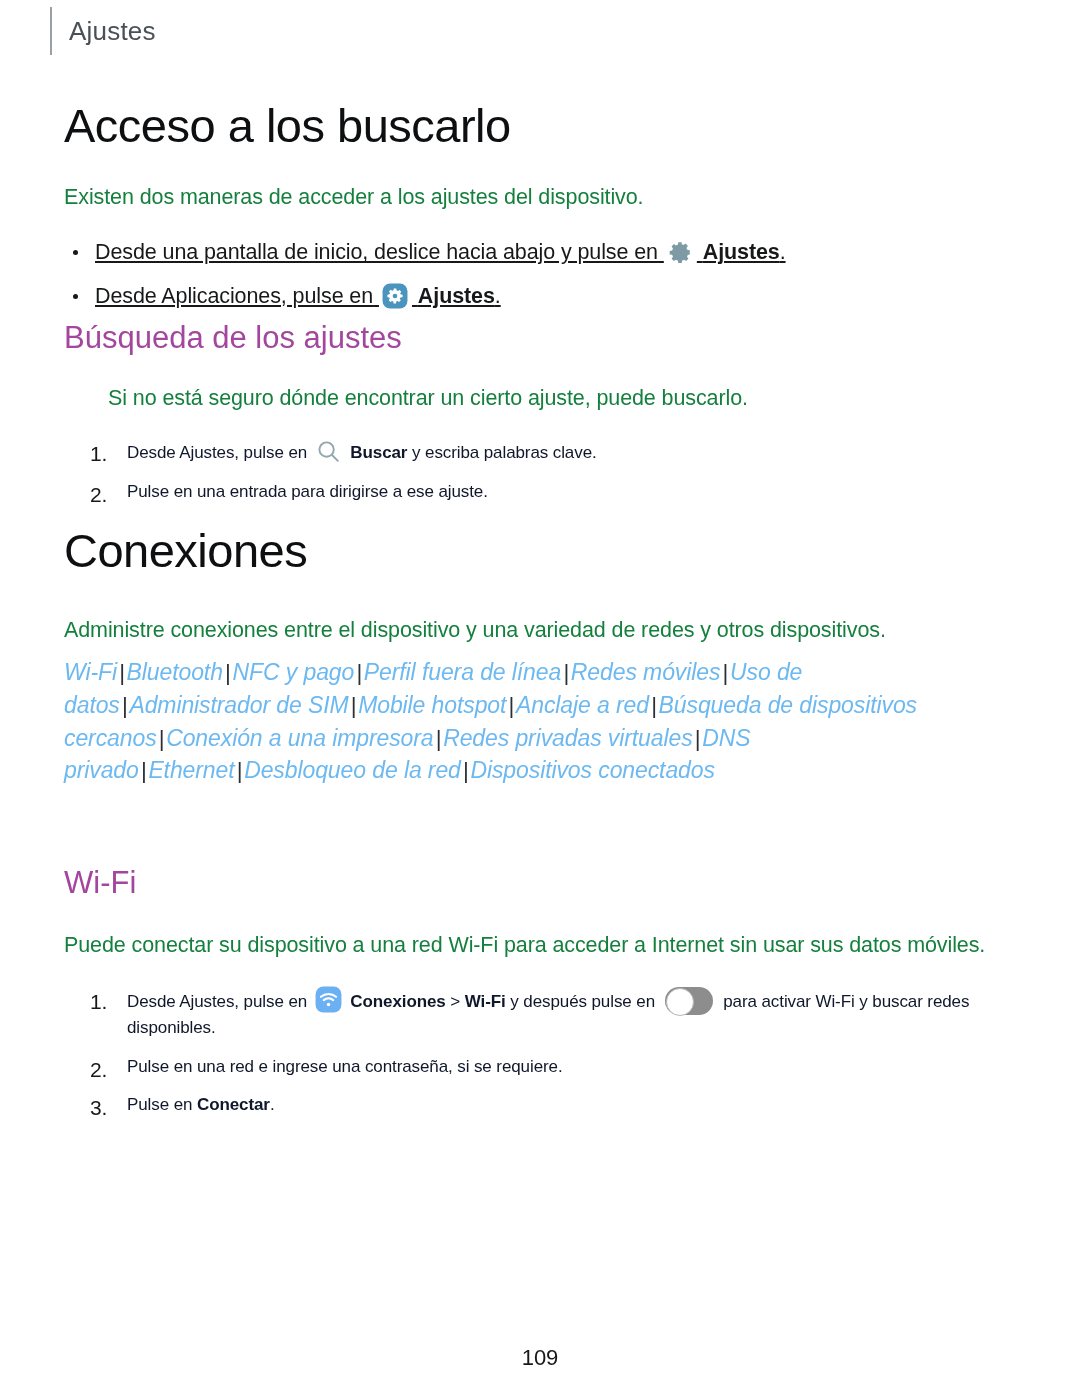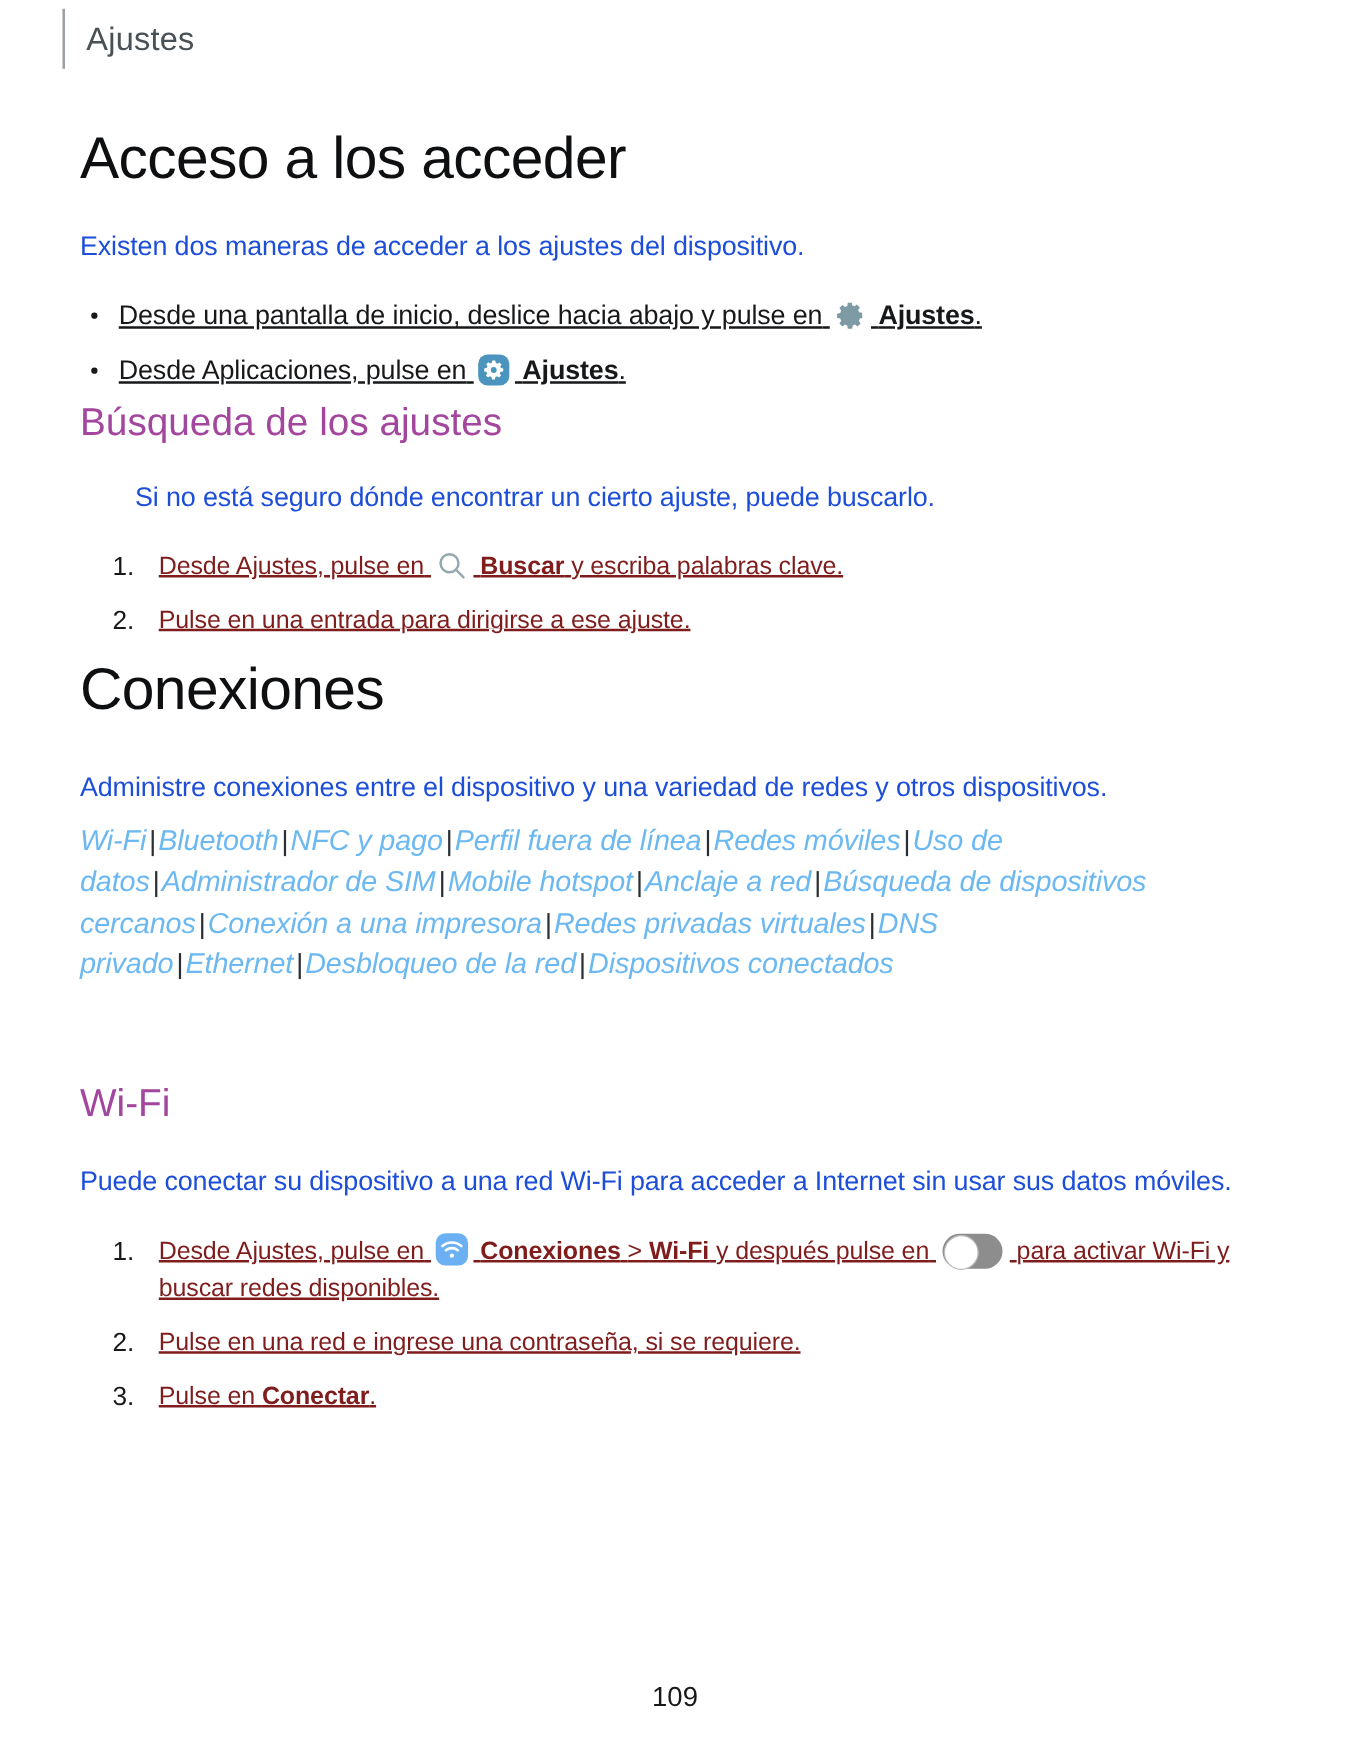--- a/index.html
+++ b/index.html
@@ -60,21 +60,21 @@
     font-size: 31px;
     font-weight: 400;
     color: #a3479e;
     margin: 0;
     line-height: 1.15;
   }
 
   p.body-text {
     font-size: 21.5px;
     line-height: 1.52;
-    color: #1d4ed8;
+    color: #15803d;
     margin: 0;
     letter-spacing: -0.1px;
   }
 
   
   ul.bullets { list-style: none; margin: 0; padding: 0; text-decoration: underline; }
   ul.bullets > li {
     font-size: 21.5px;
     line-height: 1.5;
     color: #17181a;
@@ -88,28 +88,27 @@
     position: absolute;
     left: 9px; top: 14px;
     width: 5px; height: 5px;
     border-radius: 50%;
     background: #17181a;
   }
 
   
   ol.steps { list-style: none; margin: 0; padding: 0; counter-reset: step; }
   ol.steps > li {
-    font-size: 20px;
+    font-size: 17px;
     line-height: 1.5;
-    color: #7f1d1d;
+    color: #0f172a;
     position: relative;
     padding-left: 63px;
     margin-bottom: 13px;
     letter-spacing: -0.1px;
-    text-decoration: underline;
   }
   ol.steps > li::before {
     counter-increment: step;
     content: counter(step) ".";
     position: absolute;
     left: 26px; top: 0;
     width: 28px;
     text-align: left;
     font-size: 21px;
     color: #17181a;
@@ -177,21 +176,21 @@
 <div class="page">
 
   <div class="running-header">
     <div class="header-rule"></div>
     <div class="header-title">Ajustes</div>
   </div>
 
   <div class="content">
 
     <div style="position:absolute; left:0; top:100px; width:960px;">
-      <h1 class="doc-title">Acceso a los acceder</h1>
+      <h1 class="doc-title">Acceso a los buscarlo</h1>
 
       <p class="body-text" style="margin-top:29px;">Existen dos maneras de acceder a los ajustes del dispositivo.</p>
 
       <ul class="bullets" style="margin-top:23px;">
         <li>
           <span>Desde una pantalla de inicio, deslice hacia abajo y pulse en</span>
           <span class="ic">
             <svg width="26" height="26" viewBox="0 0 24 24" aria-hidden="true">
               <path fill="#7e9aa4" d="M12 8.2a3.8 3.8 0 1 0 0 7.6 3.8 3.8 0 0 0 0-7.6zm0 5.6a1.8 1.8 0 1 1 0-3.6 1.8 1.8 0 0 1 0 3.6z"></path>
               <path fill="#7e9aa4" d="M21 13.6v-3.2l-2.3-.4a7 7 0 0 0-.7-1.7l1.3-1.9-2.2-2.2-1.9 1.3a7 7 0 0 0-1.7-.7L13.6 3h-3.2l-.4 2.3a7 7 0 0 0-1.7.7L6.4 4.7 4.2 6.9l1.3 1.9a7 7 0 0 0-.7 1.7L2.5 11v3.2l2.3.4c.17.6.4 1.17.7 1.7l-1.3 1.9 2.2 2.2 1.9-1.3c.53.3 1.1.53 1.7.7l.4 2.3h3.2l.4-2.3c.6-.17 1.17-.4 1.7-.7l1.9 1.3 2.2-2.2-1.3-1.9c.3-.53.53-1.1.7-1.7l2.1-.4z"></path>

